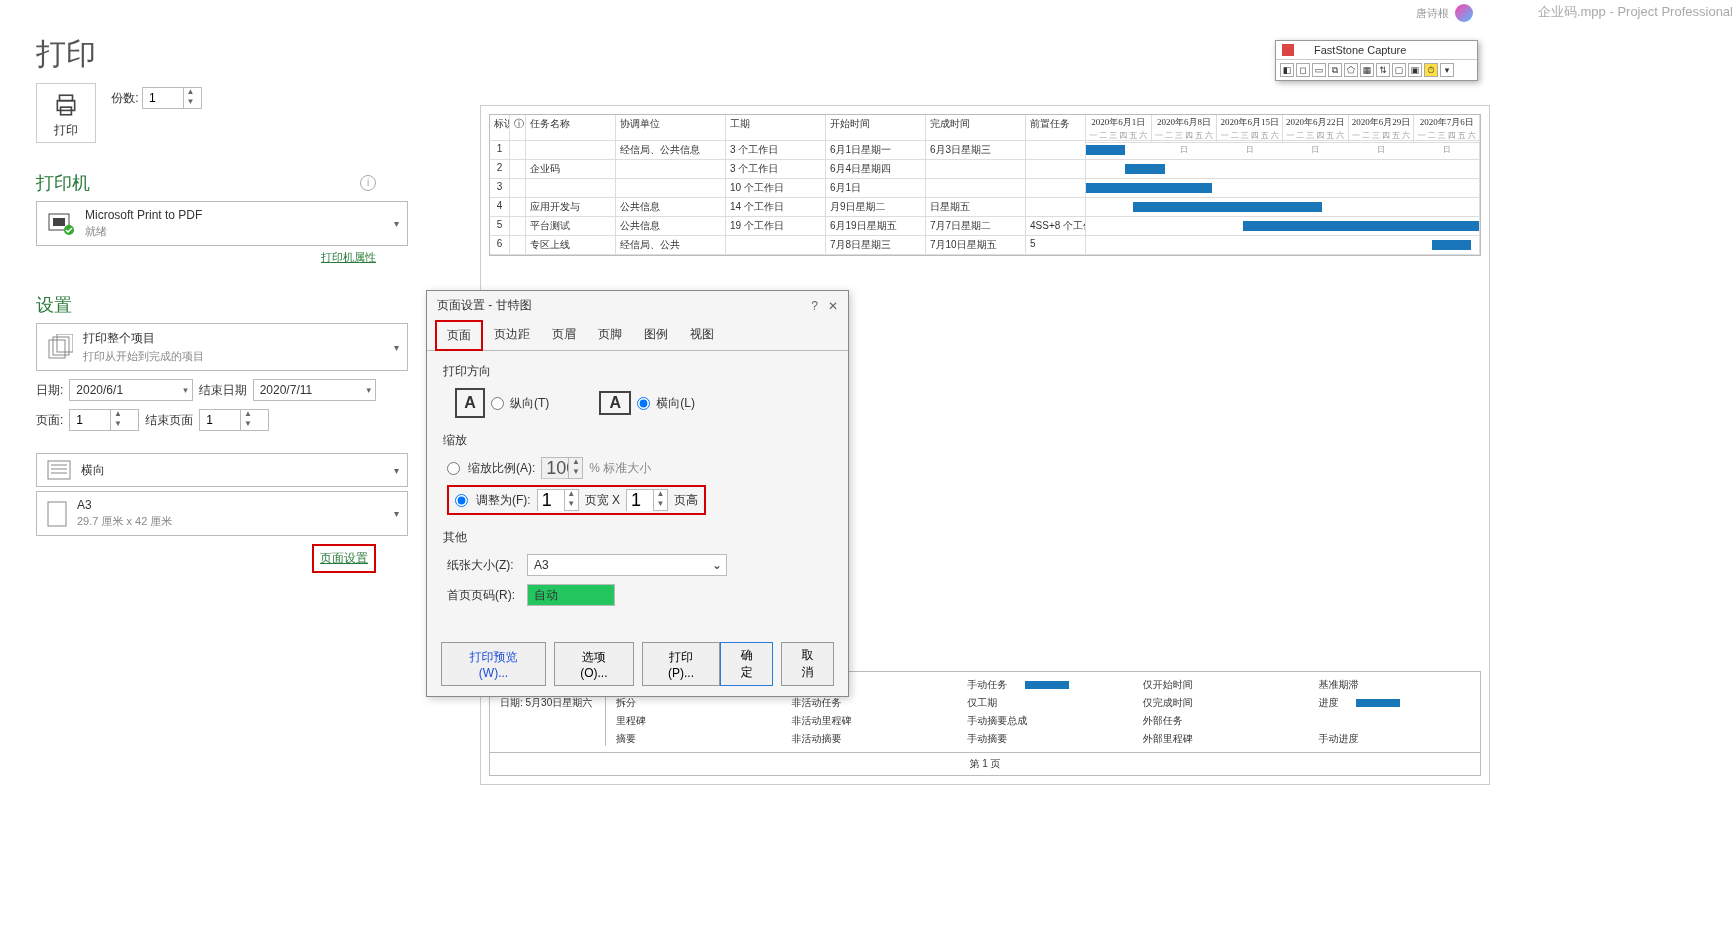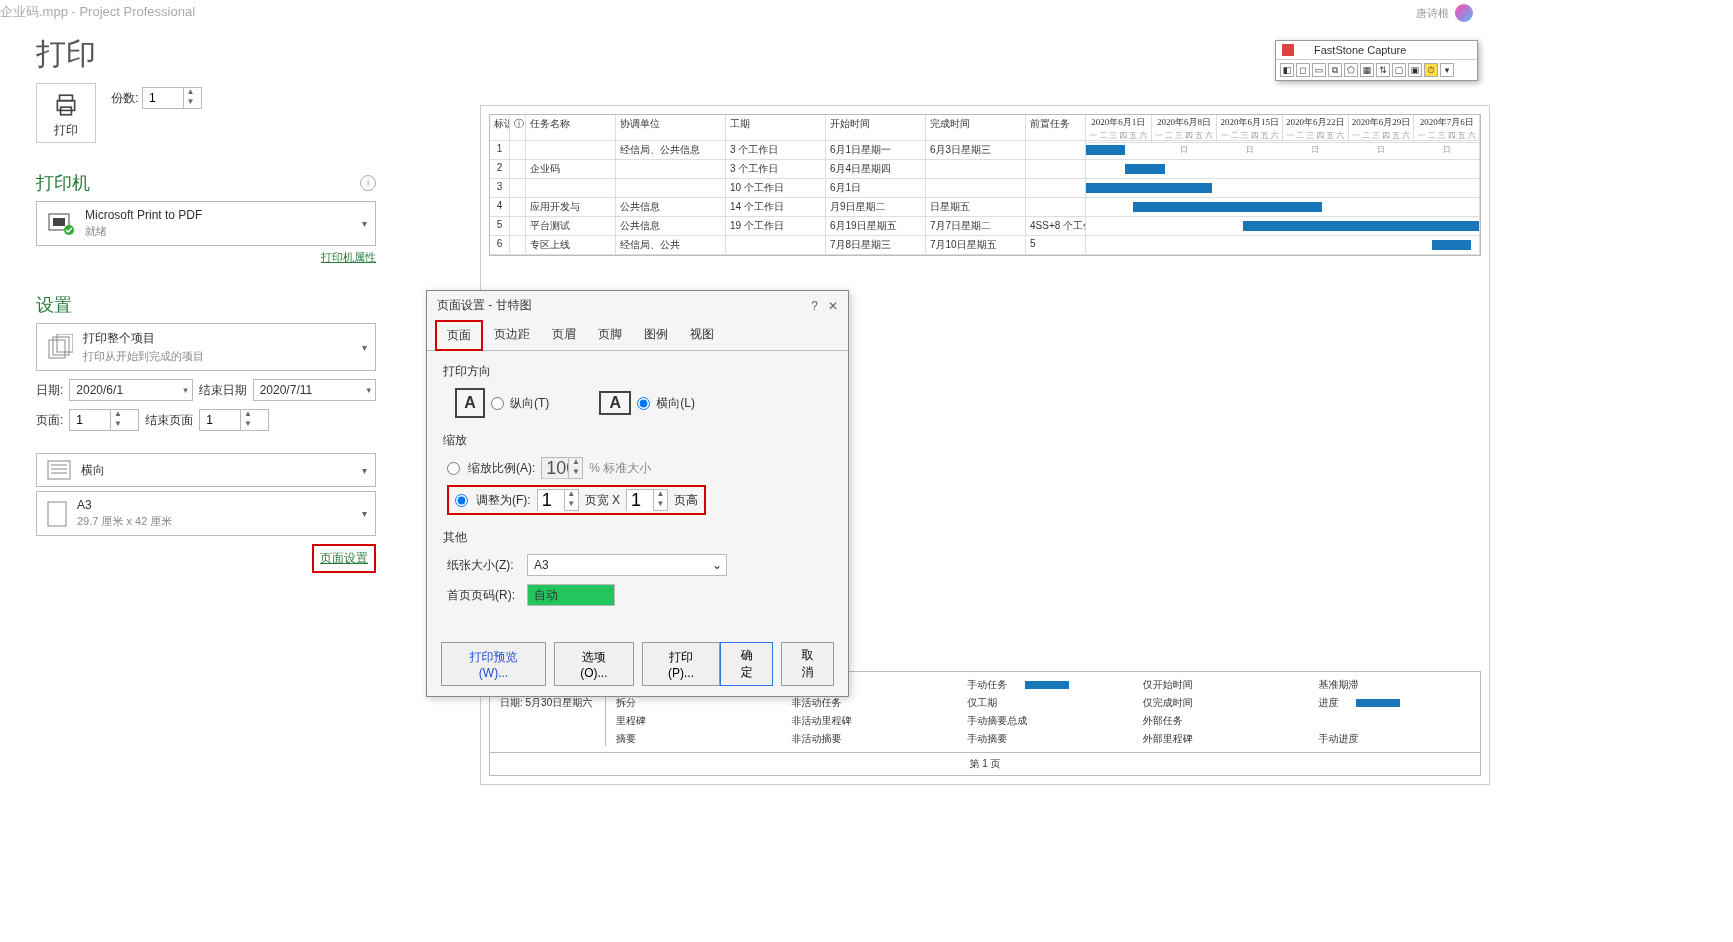--- a/index.html
+++ b/index.html
@@ -1,29 +1,29 @@
 <!DOCTYPE html>
 <html><head>
 <meta charset="utf-8">
 <style>
 * { box-sizing: border-box; margin: 0; padding: 0; }
 body { font-family: "Microsoft YaHei", "Segoe UI", sans-serif; font-size: 12px; background: #fff; color: #333; width: 1733px; height: 942px; overflow: hidden; position: relative; }
-.titlebar { height: 24px; line-height: 24px; text-align: left; color: #aaa; font-size: 13px; }
+.titlebar { height: 24px; line-height: 24px; text-align: right; color: #aaa; font-size: 13px; }
 .print-title { font-size: 30px; color: #555; margin: 10px 0 8px 36px; font-weight: 300; }
 .left-panel { width: 390px; padding-left: 36px; float: left; }
 .print-btn { width: 60px; height: 60px; border: 1px solid #ccc; display: inline-block; text-align: center; padding-top: 8px; vertical-align: top; }
 .print-btn svg { display: block; margin: 0 auto 4px; }
 .copies-row { display: inline-block; margin-left: 12px; margin-top: 4px; vertical-align: top; }
 .spinner { width: 60px; height: 22px; border: 1px solid #bbb; display: inline-flex; align-items: center; background: #fff; }
 .spinner input { width: 40px; border: none; outline: none; padding-left: 6px; font-size: 12px; }
 .spinner-btns { width: 14px; display: flex; flex-direction: column; border-left: 1px solid #bbb; }
 .spinner-btns span { height: 10px; font-size: 8px; text-align: center; line-height: 8px; cursor: pointer; color: #666; }
 .section-header { color: #2a7b3b; font-size: 18px; margin-top: 28px; margin-bottom: 6px; display: flex; align-items: center; justify-content: space-between; width: 340px; }
 .info-icon { width: 16px; height: 16px; border: 1px solid #aaa; border-radius: 50%; text-align: center; line-height: 14px; font-size: 10px; color: #aaa; }
-.dropdown { width: 340px; border: 1px solid #bbb; padding: 6px 10px; display: flex; align-items: center; gap: 10px; margin-top: 4px; background: #fff; position: relative; }
+.dropdown { width: 372px; border: 1px solid #bbb; padding: 6px 10px; display: flex; align-items: center; gap: 10px; margin-top: 4px; background: #fff; position: relative; }
 .dropdown .chev { position: absolute; right: 8px; font-size: 10px; color: #666; }
 .dd-icon { flex-shrink: 0; }
 .dd-text { flex: 1; }
 .dd-sub { color: #888; font-size: 11px; margin-top: 2px; }
 .link-right { text-align: right; width: 340px; margin-top: 4px; }
 .link-right a { color: #2a7b3b; font-size: 11px; text-decoration: underline; }
 .date-row { display: flex; align-items: center; width: 340px; margin-top: 8px; gap: 6px; }
 .date-row label { white-space: nowrap; }
 .date-input { flex: 1; height: 22px; border: 1px solid #bbb; display: inline-flex; align-items: center; justify-content: space-between; padding: 0 4px 0 6px; background: #fff; font-size: 12px; }
 .date-input .chev { font-size: 9px; color: #666; }

